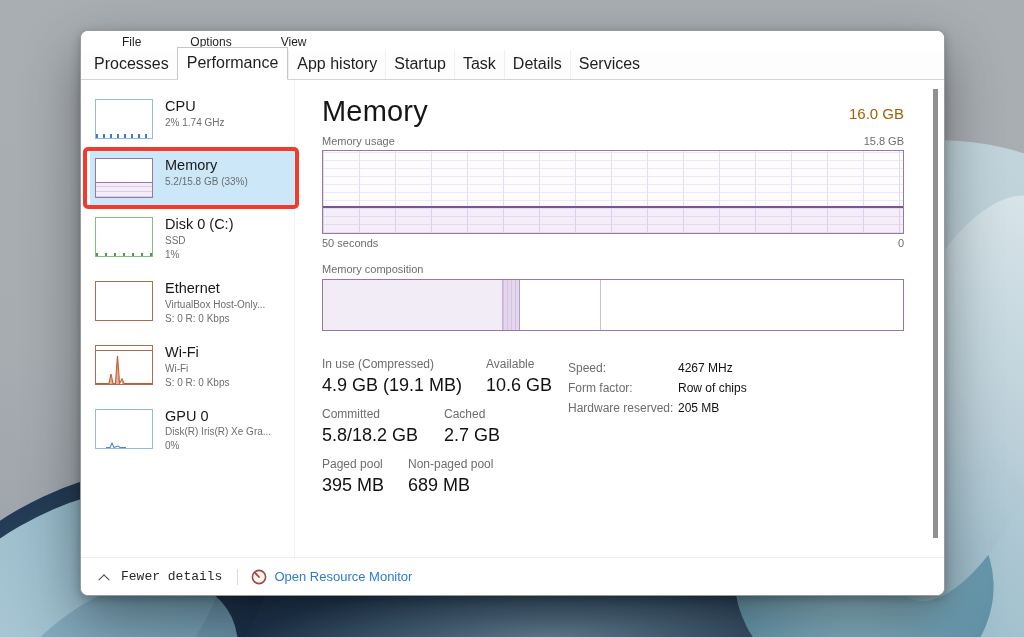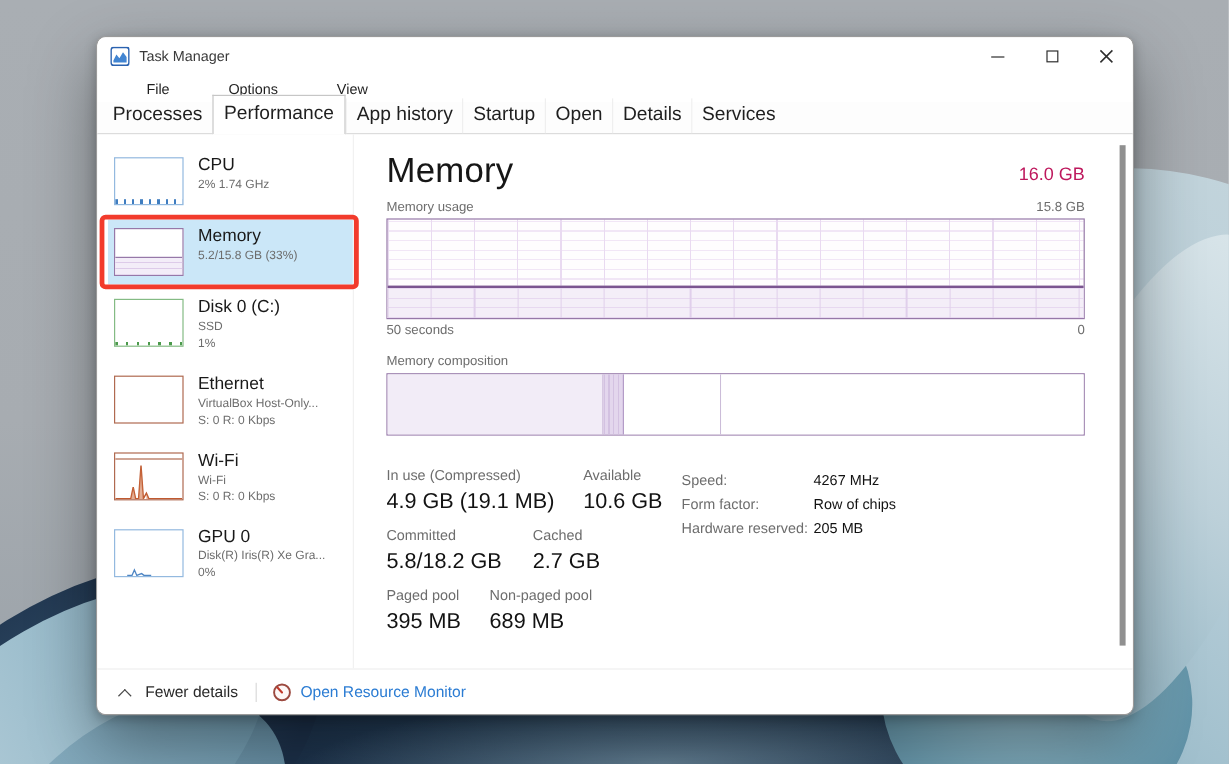--- a/index.html
+++ b/index.html
@@ -74,21 +74,21 @@
   .wifi-topline { position:absolute; top:4px; left:0; right:0; height:1px; background:#b06a50; }
   .wifi-svg, .gpu-svg { position:absolute; left:0; bottom:0; width:100%; height:100%; }
   .side-text { margin-left:12px; min-width:0; }
   .side-title { font-size:14.5px; color:#191919; line-height:1.3; white-space:nowrap; }
   .side-sub { font-size:10px; color:#6d6d6d; line-height:1.4; white-space:nowrap; }
 
   
   .main { flex:1; padding:16px 25px 0 27px; min-width:0; }
   .main-header { display:flex; justify-content:space-between; align-items:flex-end; }
   .main-title { font-size:29px; font-weight:300; color:#161616; letter-spacing:.2px; line-height:1.05; }
-  .main-total { font-size:15px; color:#be185d; padding-bottom:4px; }
+  .main-total { font-size:15px; color:#a16207; padding-bottom:4px; }
 
   .chart-toprow, .chart-bottomrow { display:flex; justify-content:space-between;
      font-size:11px; color:#6d6d6d; }
   .chart-toprow { margin-top:9px; }
   .usage-chart { height:84px; border:1px solid #9678a8; position:relative; margin-top:3px; background-color:#fefdfe;
      background-image:repeating-linear-gradient(90deg,#e9daf1 0 1px, transparent 1px 36px),
                       repeating-linear-gradient(0deg,#f1e6f6 0 1px, transparent 1px 8px); }
   .usage-fill { position:absolute; left:0; right:0; bottom:0; background-color:#f4eef8; border-top:2px solid #7a5590;
      background-image:repeating-linear-gradient(90deg,#e0cfeb 0 1px, transparent 1px 36px),
                       repeating-linear-gradient(0deg,#e7d8f0 0 1px, transparent 1px 8px); }
@@ -141,53 +141,33 @@
   <div class="blob blob-dark-left"></div>
   <div class="blob blob-light-left"></div>
   <div class="blob blob-light-left2"></div>
   <div class="blob blob-bottom-haze"></div>
   <div class="blob blob-right-teal"></div>
   <div class="blob blob-right-petal"></div>
 </div>
 
 <div class="window">
 
-  <div class="titlebar">
-    <svg class="app-icon" viewBox="0 0 16 16">
-      <rect x="0.5" y="0.5" width="15" height="15" rx="2.2" fill="#ffffff" stroke="#2a62b0" stroke-width="1.4"></rect>
-      <path d="M2.5 11.5 L5 6.5 L7.5 9.5 L10.5 4.5 L13.5 8.5 L13.5 13 L2.5 13 Z" fill="#4285d2"></path>
-    </svg>
-    <span class="win-title">Task Manager</span>
-    <div class="controls">
-      <div class="ctrl">
-          <div class="glyph-min"></div>
-        </div>
-      <div class="ctrl">
-          <div class="glyph-max"></div>
-        </div>
-      <div class="ctrl">
-        <svg width="12" height="12" viewBox="0 0 12 12">
-          <path d="M1 1 L11 11 M11 1 L1 11" stroke="#2f2f2f" stroke-width="1.3"></path>
-        </svg>
-      </div>
-    </div>
-  </div>
 
   <div class="menubar">
     <span class="menu-item">File</span>
     <span class="menu-item">Options</span>
     <span class="menu-item">View</span>
   </div>
 
   <div class="tabstrip">
     <div class="tab">Processes</div>
     <div class="tab active">Performance</div>
     <div class="tab">App history</div>
     <div class="tab">Startup</div>
-    <div class="tab">Open</div>
+    <div class="tab">Task</div>
     <div class="tab">Details</div>
     <div class="tab">Services</div>
   </div>
 
   <div class="content">
 
     <div class="sidebar">
 
       <div class="side-item">
         <div class="thumb cpu">
@@ -339,21 +319,21 @@
 
     </div>
 
     <div class="scrollbar">
       <div class="scroll-thumb"></div>
     </div>
 
   </div>
 
   <div class="footer">
-    <div class="fewer-wrap" style="display:flex;align-items:center;">
+    <div class="fewer-wrap" style="display:flex;align-items:center;font-family:Liberation Mono, monospace;">
       <div class="chevron-up"></div>
       <span class="footer-toggle-label">Fewer details</span>
     </div>
     <div class="footer-divider"></div>
     <svg class="rm-icon" viewBox="0 0 16 16">
       <circle cx="8" cy="8" r="6.6" fill="#fdf7f6" stroke="#9c4a40" stroke-width="1.6"></circle>
       <line x1="8" y1="8" x2="4.4" y2="4.2" stroke="#c0392b" stroke-width="1.8" stroke-linecap="round"></line>
     </svg>
     <span class="footer-link">Open Resource Monitor</span>
   </div>

